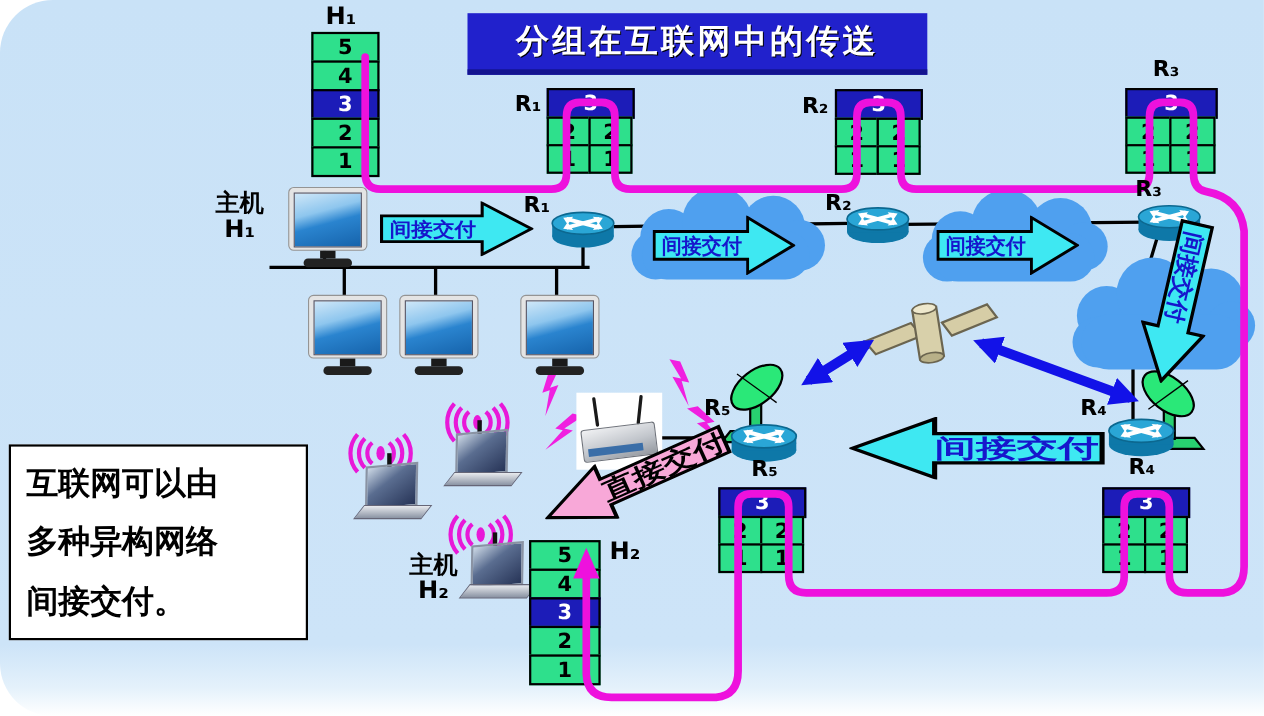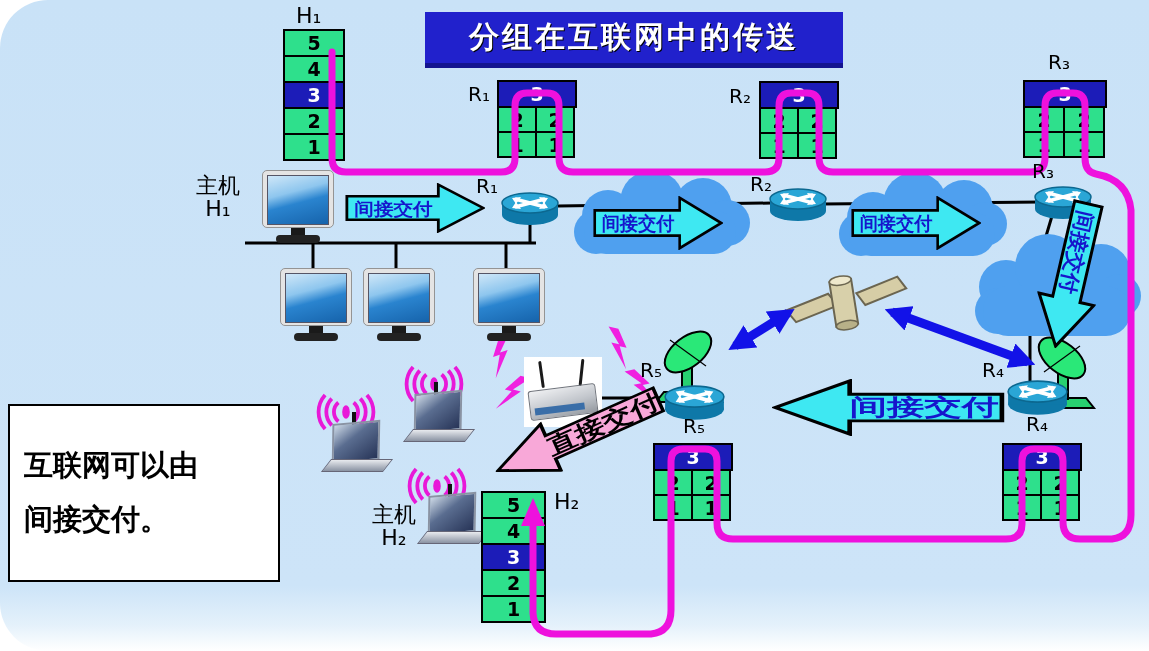--- a/index.html
+++ b/index.html
@@ -1,21 +1,21 @@
 <!DOCTYPE html>
 <html><head>
 <meta charset="utf-8">
 <style>
   html,body{margin:0;padding:0;background:#fff;}
   .slide{position:relative;width:1149px;height:651px;overflow:hidden;
     background:linear-gradient(180deg,#c9e2f7 0%,#cde4f8 90%,#e4f1fb 96%,#ffffff 100%);
     border-radius:48px 0 0 48px;
     font-family:"DejaVu Sans","Liberation Sans",sans-serif;}
   .abs{position:absolute;}
-  .lbl{position:absolute;font-weight:normal;color:#000;line-height:1.05;white-space:nowrap;z-index:7;}
+  .lbl{position:absolute;font-weight:bold;color:#000;line-height:1.05;white-space:nowrap;z-index:7;}
   .banner{position:absolute;left:425px;top:12px;width:418px;height:51px;background:#2121cc;
     border-bottom:5px solid #14148f;display:flex;align-items:center;justify-content:center;z-index:7;}
   .banner span{color:#fff;font-weight:bold;font-size:30px;letter-spacing:3px;text-shadow:1px 1px 0 #000;}
   .note{position:absolute;left:8px;top:404px;width:254px;height:174px;background:#fff;border:2px solid #000;
     z-index:7;display:flex;flex-direction:column;justify-content:center;padding-left:14px;}
   .note div{font-weight:bold;font-size:29px;color:#000;line-height:1.85;}
   
   .hstack{position:absolute;width:62px;z-index:5;}
   .hstack .row{height:24px;border:2px solid #000;margin-top:-2px;background:#2ee08c;
     display:flex;align-items:center;justify-content:center;font-weight:bold;font-size:19px;color:#000;}
@@ -56,20 +56,21 @@
 <body>
 
 <div class="slide">
 
   <div class="banner">
     <span>分组在互联网中的传送</span>
   </div>
 
   <div class="note">
     <div>互联网可以由</div>
+    <div>多种异构网络</div>
     <div>间接交付。</div>
   </div>
 
   <div class="cloud" style="left:576px;top:168px;width:172px;height:100px;">
     <i style="left:6px;top:22px;width:52px;height:52px;"></i>
       <i style="left:44px;top:2px;width:64px;height:64px;"></i>
     <i style="left:98px;top:10px;width:58px;height:58px;"></i>
       <i style="left:128px;top:32px;width:46px;height:46px;"></i>
     <i style="left:-2px;top:42px;width:44px;height:44px;"></i>
       <b style="left:8px;top:42px;width:152px;height:44px;"></b>

